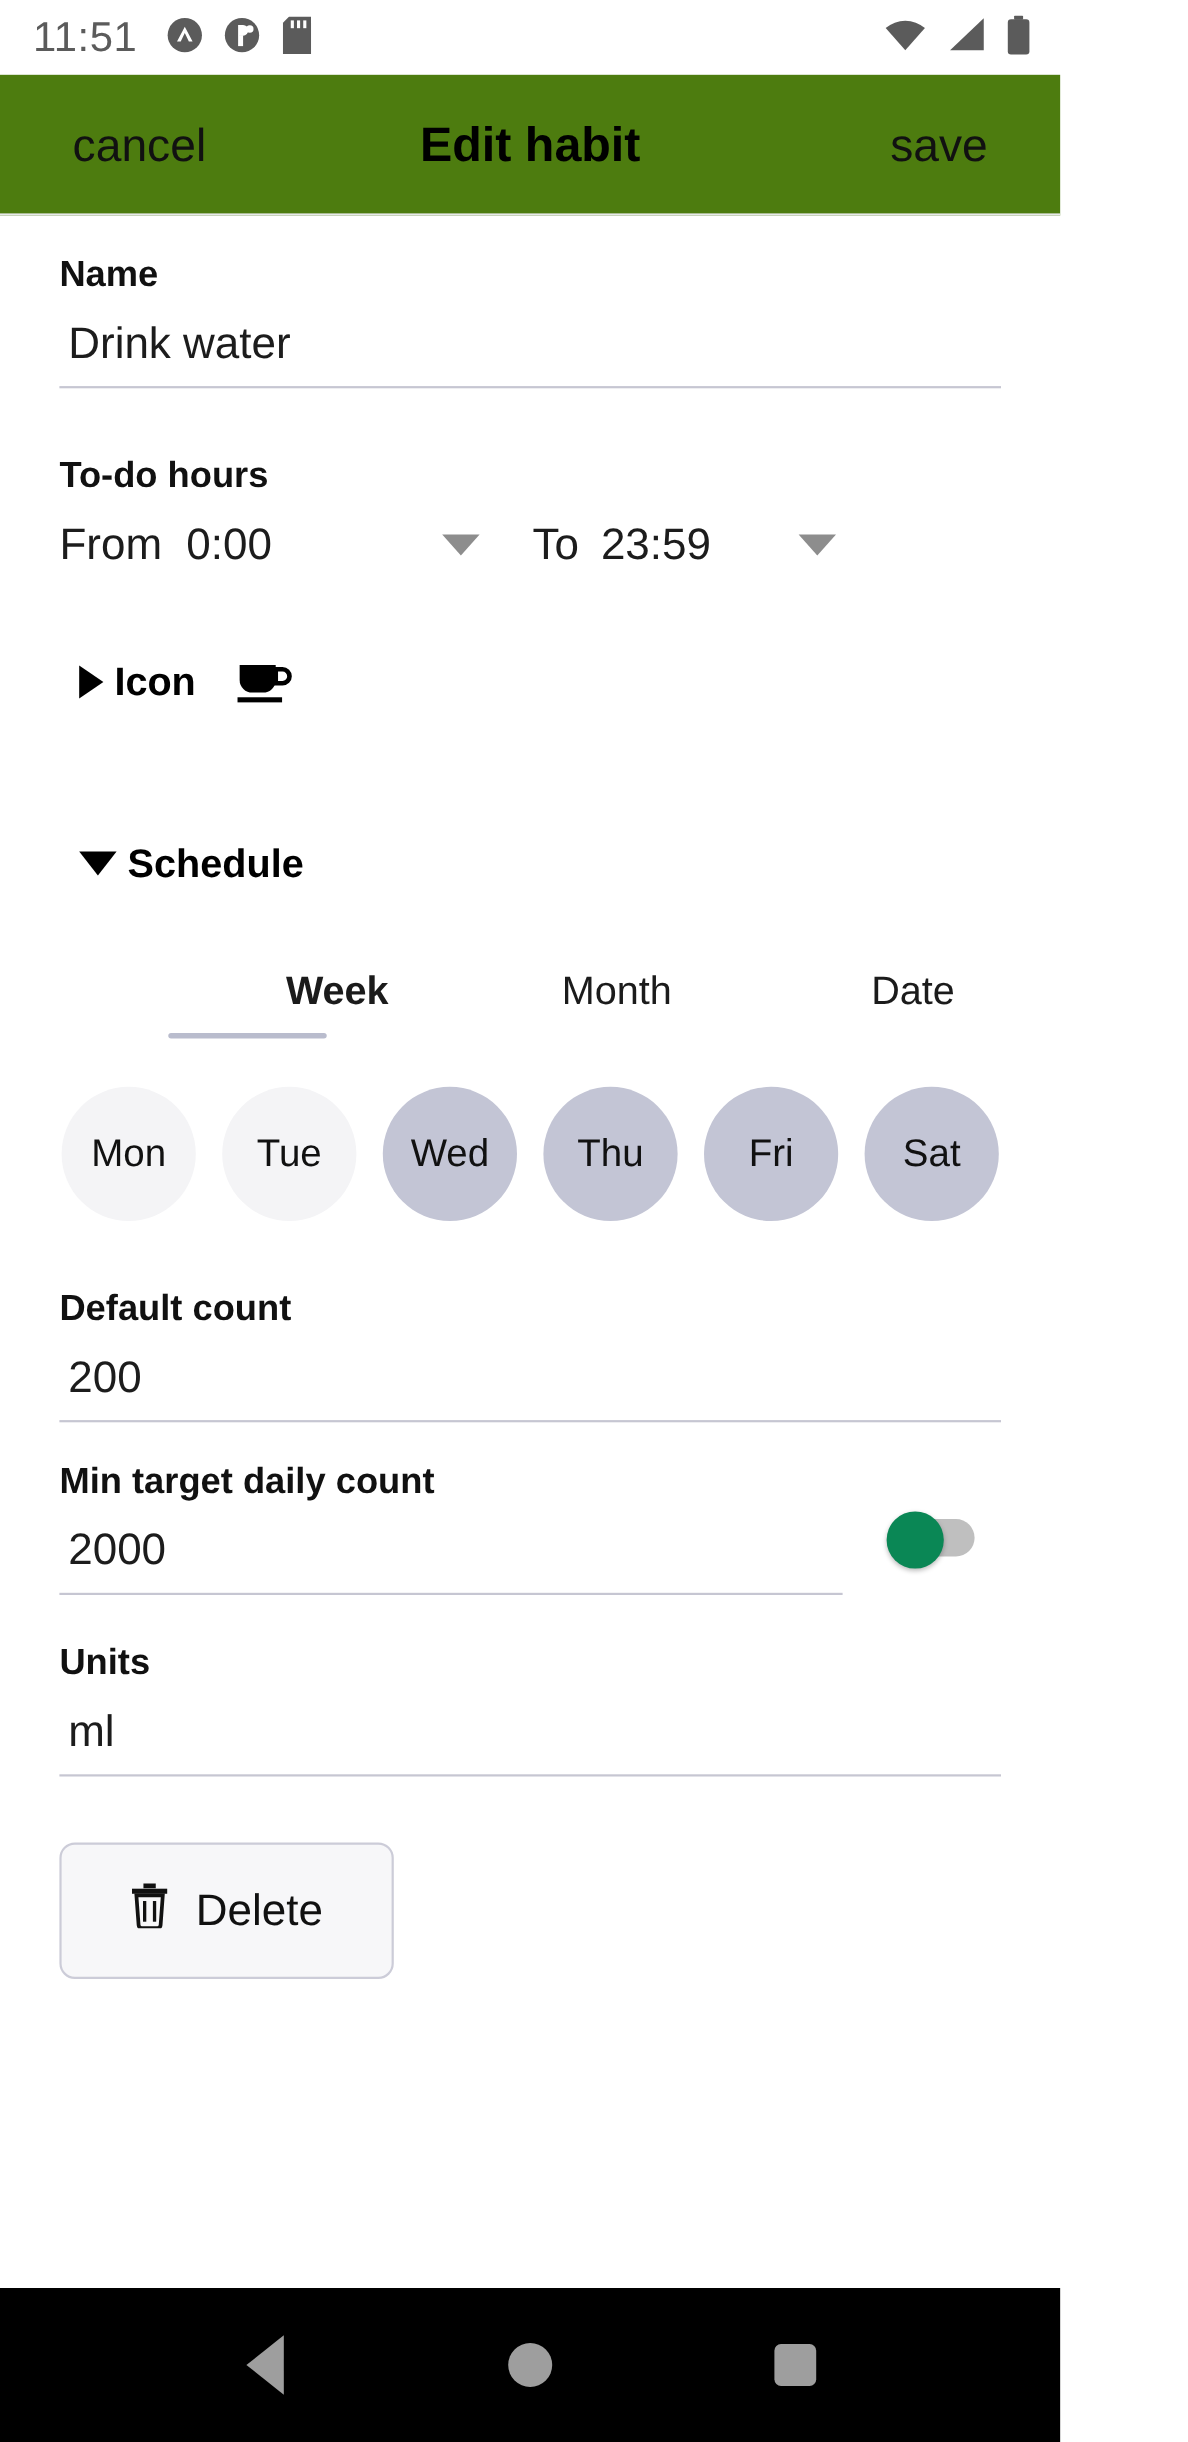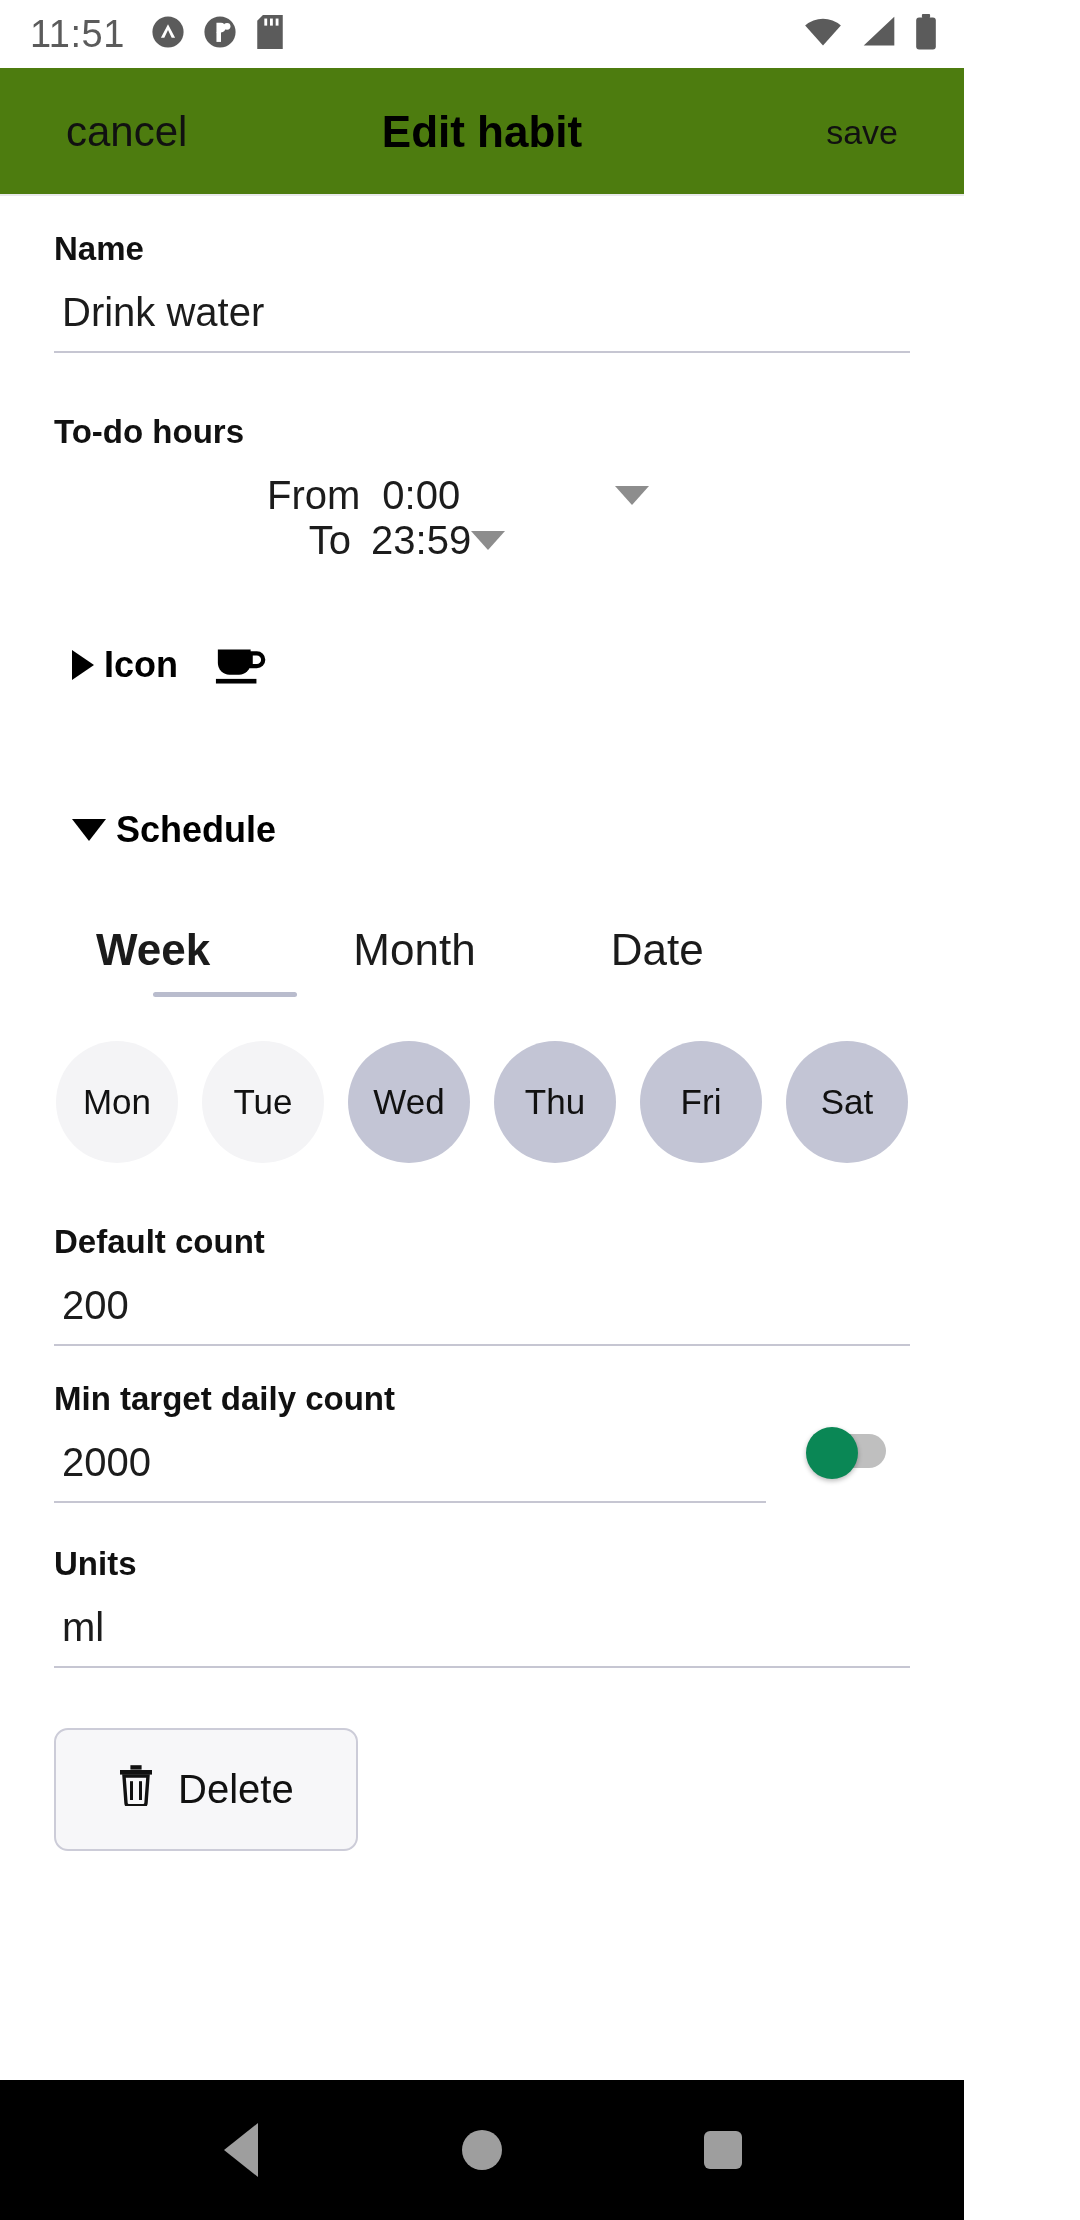--- a/index.html
+++ b/index.html
@@ -52,21 +52,21 @@
     font-family:"Liberation Sans", sans-serif;
   }
   .ab-title {
     position:absolute; left:0; right:0; text-align:center;
     font-size:44px; font-weight:700; color:#000000;
     pointer-events:none;
     font-family:"Liberation Sans", sans-serif;
   }
   .ab-save {
     margin-left:auto;
-    font-size:34px; color:#111111; font-weight:400;
+    font-size:42px; color:#111111; font-weight:400;
     padding:10px 22px; border-radius:6px; cursor:pointer;
     background:transparent; border:none; z-index:2;
     font-family:"Liberation Sans", sans-serif;
   }
 
   
   .content {
     flex:1 1 auto;
     padding:0 54px 0 54px;
     overflow:hidden;
@@ -77,21 +77,21 @@
     margin-top:34px;
     font-family:"Liberation Sans", sans-serif;
   }
   .field-value {
     font-size:40px; color:#1c1c1c; padding:22px 8px 16px 8px;
     font-family:"Liberation Sans", sans-serif;
   }
   .underline { height:2px; background:#c6c6d2; }
 
   
-  .hours-row { display:flex; align-items:center; padding-top:22px;flex-direction:column; }
+  .hours-row { display:flex; align-items:center; padding-top:22px; }
   .hours-group { display:flex; align-items:center; }
   .hours-prefix { font-size:40px; color:#1c1c1c; }
   .hours-val { font-size:40px; color:#1c1c1c; margin-left:20px; }
   .caret-down {
     width:0; height:0;
     border-left:17px solid transparent;
     border-right:17px solid transparent;
     border-top:19px solid #8d8d8d;
   }
   .hg-from { width:430px; }
@@ -116,22 +116,22 @@
     border-left:17px solid transparent;
     border-right:17px solid transparent;
     border-top:22px solid #000000;
   }
   .section-title { font-size:36px; font-weight:700; color:#000000; }
   .habit-glyph { margin-left:26px; display:flex; align-items:center; }
 
   
   .tabs { display:flex; margin-top:56px; padding:0 42px; }
   .tab {
-    flex:1; text-align:left; padding-bottom:22px;
-    font-size:44px; color:#1b1b1b; cursor:pointer; position:relative;
+    flex:1; text-align:right; padding-bottom:22px;
+    font-size:36px; color:#1b1b1b; cursor:pointer; position:relative;
     font-family:"Liberation Sans", sans-serif;
   }
   .tab.active { font-weight:700; }
   .tab.active:after {
     content:""; position:absolute; left:22%; right:22%; bottom:0;
     height:5px; background:#b9bccd; border-radius:3px;
   }
 
   
   .days { display:flex; justify-content:space-between; margin-top:44px; padding:0 2px; }

